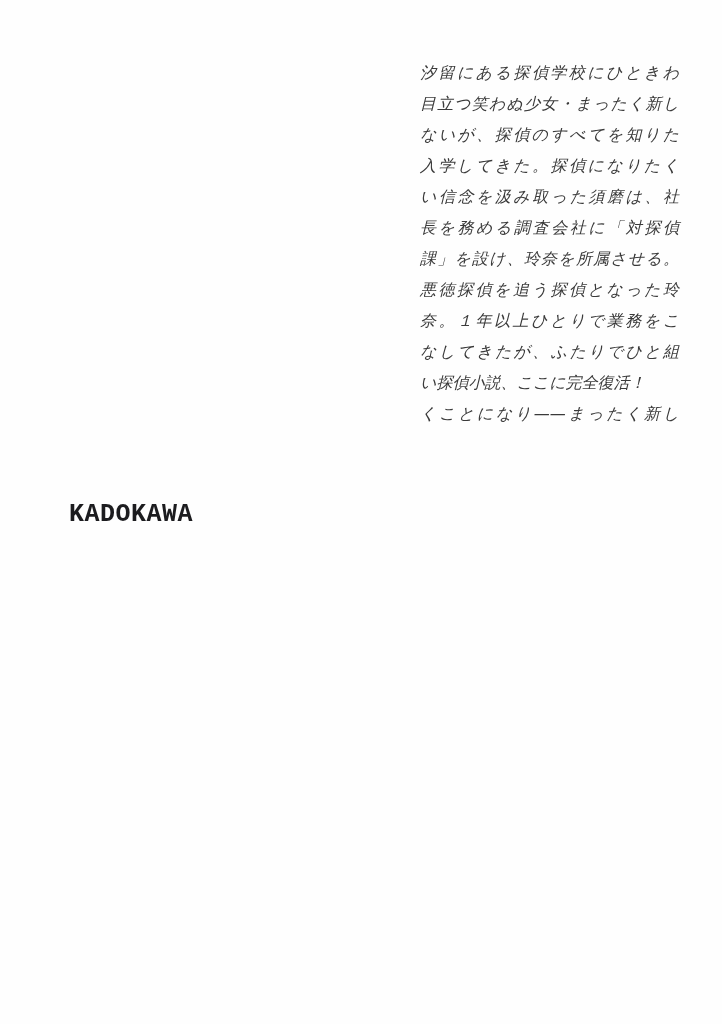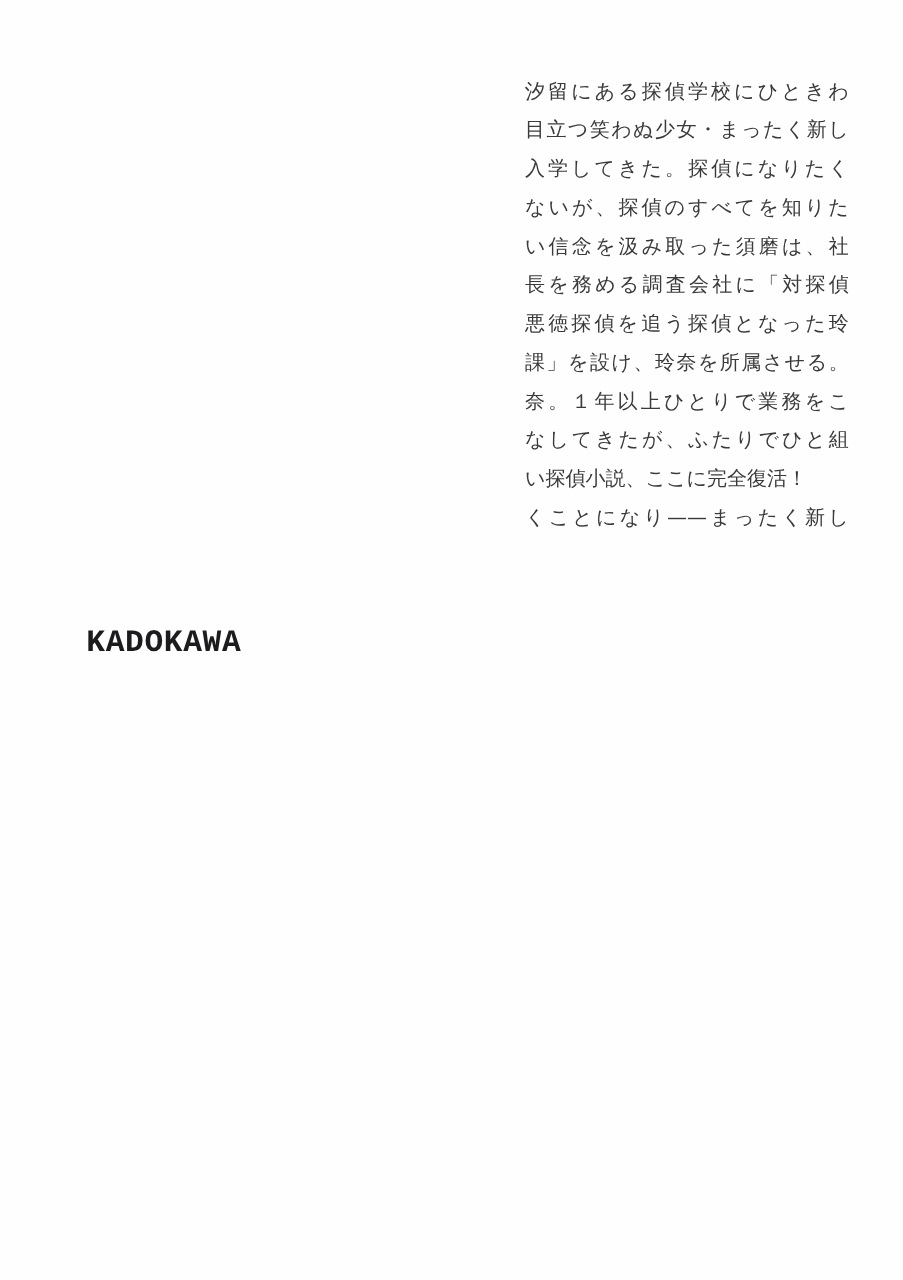--- a/index.html
+++ b/index.html
@@ -25,20 +25,21 @@
     line-height: 31px;
     font-weight: 500;
   }
   .jp-line {
     height: 31px;
     text-align: justify;
     text-align-last: justify;
     text-justify: inter-character;
     word-break: break-all;
     white-space: nowrap;
+    font-style: italic;
   }
   .jp-line.last {
     text-align: left;
     text-align-last: left;
   }
   .publisher-logo {
     position: absolute;
     left: 69px;
     top: 502px;
     color: #1c1c1f;
@@ -50,26 +51,26 @@
   }
 </style>
 </head>
 <body>
 
 <div class="page">
 
   <div class="synopsis">
     <div class="jp-line">汐留にある探偵学校にひときわ</div>
     <div class="jp-line">目立つ笑わぬ少女・まったく新し</div>
+    <div class="jp-line">ないが、探偵のすべてを知りた</div>
     <div class="jp-line">入学してきた。探偵になりたく</div>
-    <div class="jp-line">ないが、探偵のすべてを知りた</div>
     <div class="jp-line">い信念を汲み取った須磨は、社</div>
     <div class="jp-line">長を務める調査会社に「対探偵</div>
+    <div class="jp-line">課」を設け、玲奈を所属させる。</div>
     <div class="jp-line">悪徳探偵を追う探偵となった玲</div>
-    <div class="jp-line">課」を設け、玲奈を所属させる。</div>
     <div class="jp-line">奈。１年以上ひとりで業務をこ</div>
     <div class="jp-line">なしてきたが、ふたりでひと組</div>
     <div class="jp-line last">い探偵小説、ここに完全復活！</div>
     <div class="jp-line">くことになり——まったく新し</div>
   </div>
 
   <div class="publisher-logo">KADOKAWA</div>
 
 </div>
 

